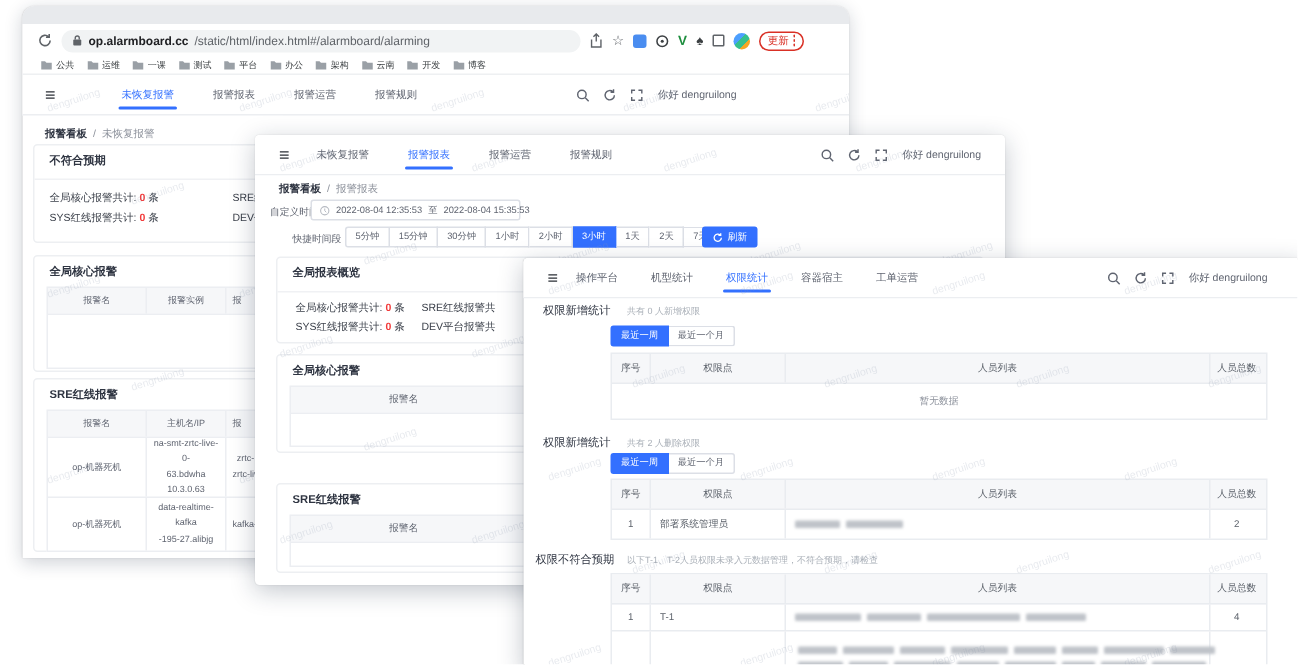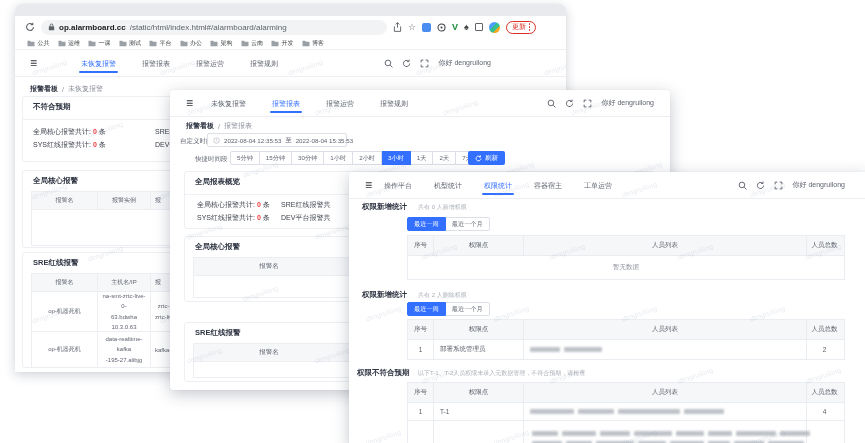--- a/index.html
+++ b/index.html
@@ -69,21 +69,21 @@
   .seg{position:absolute;display:flex;}
   .seg .opt{font-size:6.2px;color:#5f6470;border:1px solid #dcdfe6;border-left:none;
     padding:3px 6px;background:#fff;line-height:1;white-space:nowrap;}
   .seg .opt:first-child{border-left:1px solid #dcdfe6;border-radius:2px 0 0 2px;}
   .seg .opt:last-child{border-radius:0 2px 2px 0;}
   .seg .opt.on{background:#3370ff;border-color:#3370ff;color:#fff;}
   .btn-primary{position:absolute;background:#3370ff;color:#fff;font-size:6.5px;border-radius:2px;
     height:14px;display:flex;align-items:center;gap:3px;padding:0 7px;white-space:nowrap;}
 
   
-  .sec-label{position:absolute;font-size:7.5px;font-weight:bold;color:#2f3542;white-space:nowrap;}
+  .sec-label{position:absolute;font-size:7.5px;font-weight:normal;color:#2f3542;white-space:nowrap;}
   .sec-note{position:absolute;font-size:6px;color:#aab0b8;white-space:nowrap;}
   .ftbl{position:absolute;border:1px solid #e9ecf0;font-size:6.5px;color:#5a6069;background:#fff;}
   .ftbl .hrow{display:flex;background:#f6f7f9;border-bottom:1px solid #e9ecf0;}
   .ftbl .rrow{display:flex;}
   .ftbl .rrow + .rrow{border-top:1px solid #e9ecf0;}
   .ftbl .cell{padding:5px 2px;text-align:center;display:flex;align-items:center;justify-content:center;}
   .fc1{width:25px;}.fc2{width:90px;border-left:1px solid #e9ecf0;}
   .fc3{width:283px;border-left:1px solid #e9ecf0;}.fc4{width:36px;border-left:1px solid #e9ecf0;}
   .left-al{justify-content:flex-start !important;text-align:left !important;padding-left:6px !important;}
   .empty-cell{width:100%;padding:7px 0;text-align:center;color:#8d929c;}

